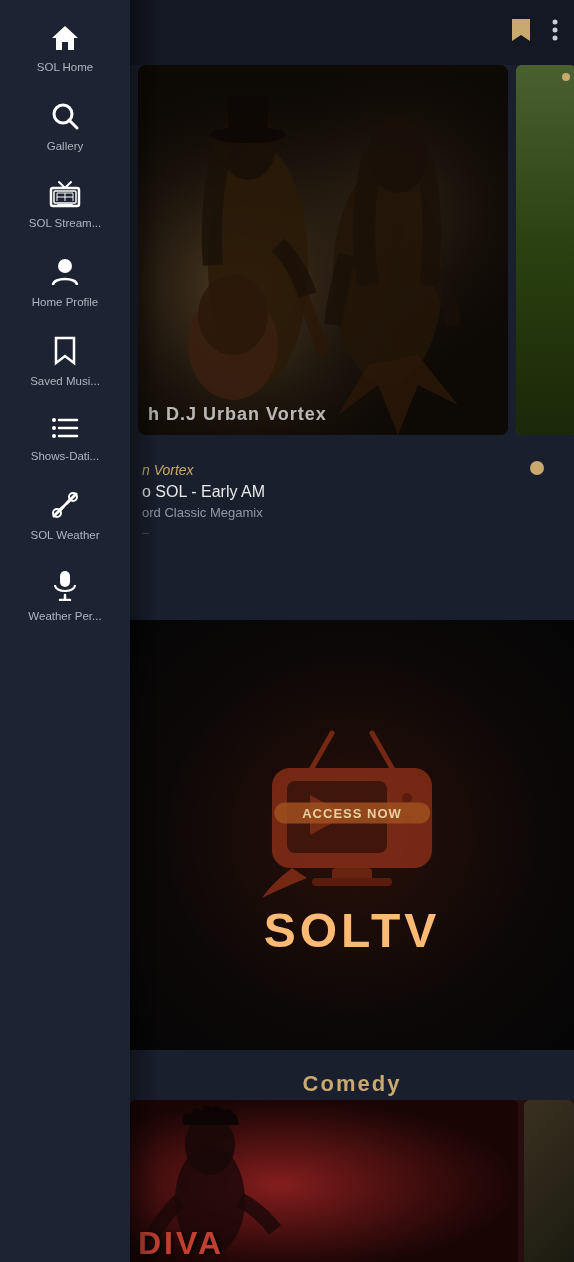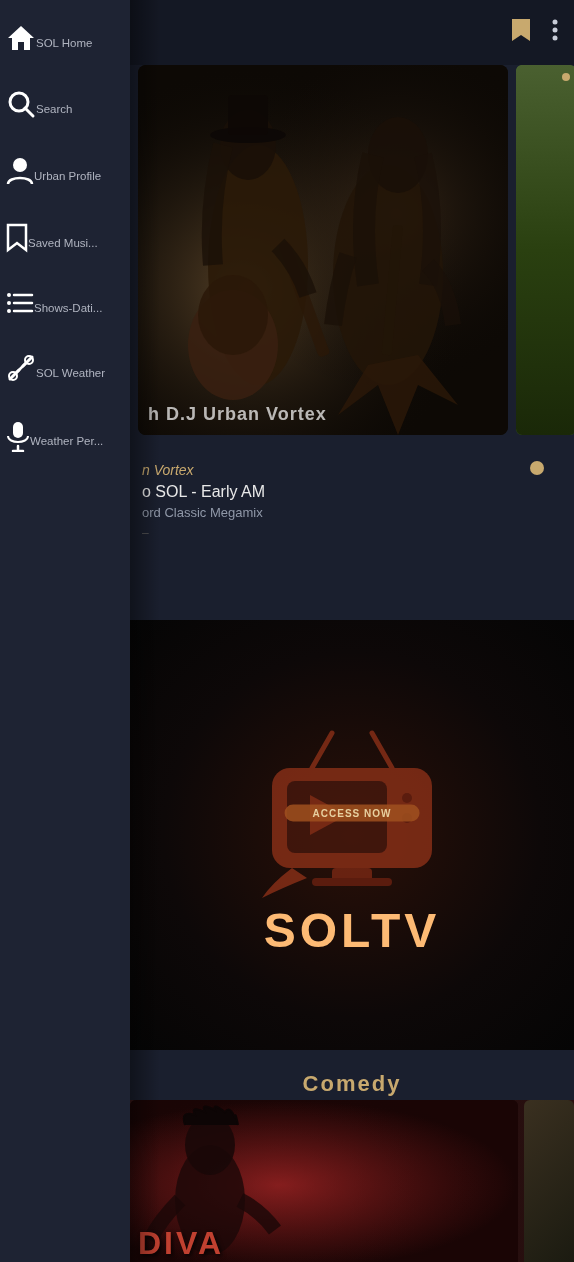--- a/index.html
+++ b/index.html
@@ -22,21 +22,21 @@
       background: #1e2333;
       z-index: 10;
       display: flex;
       flex-direction: column;
       align-items: center;
       padding-top: 10px;
     }
 
     .sidebar-item {
       display: flex;
-      flex-direction: row;
+      flex-direction: column;
       align-items: center;
       width: 100%;
       padding: 14px 6px;
       cursor: pointer;
       color: #c8ccd8;
       text-align: center;
     }
 
     .sidebar-item .icon {
       font-size: 28px;
@@ -238,21 +238,21 @@
     .access-now-btn {
       position: absolute;
       top: 50%;
       left: 50%;
       transform: translate(-50%, -50%);
       background: rgba(160, 80, 30, 0.85);
       color: #e8d0a0;
       border: none;
       padding: 3px 28px;
       border-radius: 20px;
-      font-size: 10px;
+      font-size: 13px;
       font-weight: bold;
       letter-spacing: 1px;
       cursor: pointer;
       white-space: nowrap;
     }
 
     .soltv-text {
       color: #fdba74;
       font-size: 48px;
       font-weight: 900;
@@ -346,33 +346,50 @@
     <span class="label">SOL Home</span>
   </div>
 
   <div class="sidebar-item">
     <span class="icon">
       <svg width="30" height="30" viewBox="0 0 30 30" fill="none">
         <circle cx="13" cy="13" r="9" stroke="white" stroke-width="3"></circle>
         <line x1="19" y1="19" x2="27" y2="27" stroke="white" stroke-width="3" stroke-linecap="round"></line>
       </svg>
     </span>
-    <span class="label">Search</span>
-  </div>
-
+    <span class="label">Gallery</span>
+  </div>
+
+  <div class="sidebar-item">
+    <span class="icon">
+      <svg width="32" height="28" viewBox="0 0 32 28" fill="white">
+        <rect x="2" y="8" width="28" height="18" rx="2" stroke="white" stroke-width="2.5" fill="none"></rect>
+        <rect x="8" y="24" width="16" height="3" rx="1" fill="white"></rect>
+        <line x1="10" y1="2" x2="16" y2="8" stroke="white" stroke-width="2" stroke-linecap="round"></line>
+        <line x1="22" y1="2" x2="16" y2="8" stroke="white" stroke-width="2" stroke-linecap="round"></line>
+        <rect x="5" y="11" width="22" height="12" rx="1" fill="none" stroke="white" stroke-width="1.5"></rect>
+        <line x1="8" y1="13" x2="8" y2="21" stroke="white" stroke-width="1"></line>
+        <line x1="8" y1="13" x2="24" y2="13" stroke="white" stroke-width="1"></line>
+        <line x1="24" y1="13" x2="24" y2="21" stroke="white" stroke-width="1"></line>
+        <line x1="8" y1="17" x2="24" y2="17" stroke="white" stroke-width="1"></line>
+        <line x1="16" y1="13" x2="16" y2="21" stroke="white" stroke-width="1"></line>
+      </svg>
+    </span>
+    <span class="label">SOL Stream...</span>
+  </div>
 
 
   <div class="sidebar-item">
     <span class="icon">
       <svg width="28" height="30" viewBox="0 0 28 30" fill="white">
         <circle cx="14" cy="9" r="7" fill="white"></circle>
         <path d="M2 28 C2 20 26 20 26 28" stroke="white" stroke-width="2.5" fill="none"></path>
       </svg>
     </span>
-    <span class="label">Urban Profile</span>
+    <span class="label">Home Profile</span>
   </div>
 
   <div class="sidebar-item">
     <span class="icon">
       <svg width="22" height="30" viewBox="0 0 22 30" fill="white">
         <path d="M2 2 L20 2 L20 27 L11 20 L2 27 Z" stroke="white" stroke-width="2.5" fill="none"></path>
       </svg>
     </span>
     <span class="label">Saved Musi...</span>
   </div>

